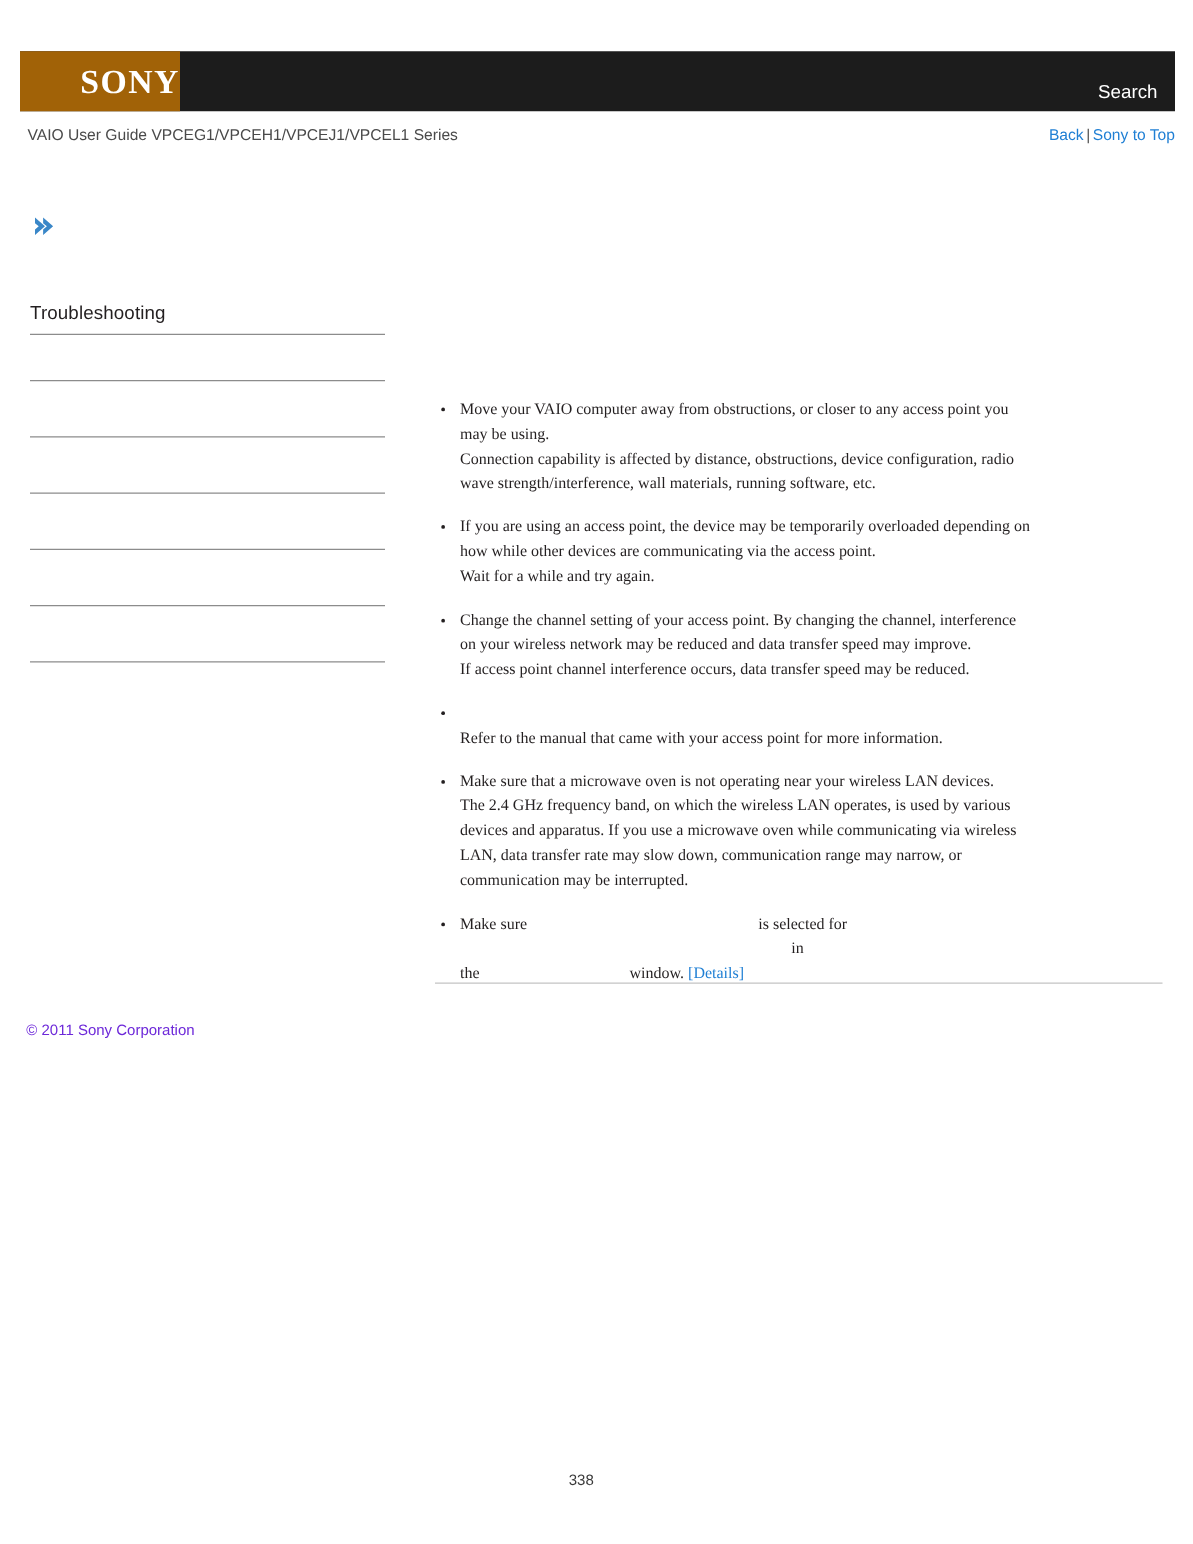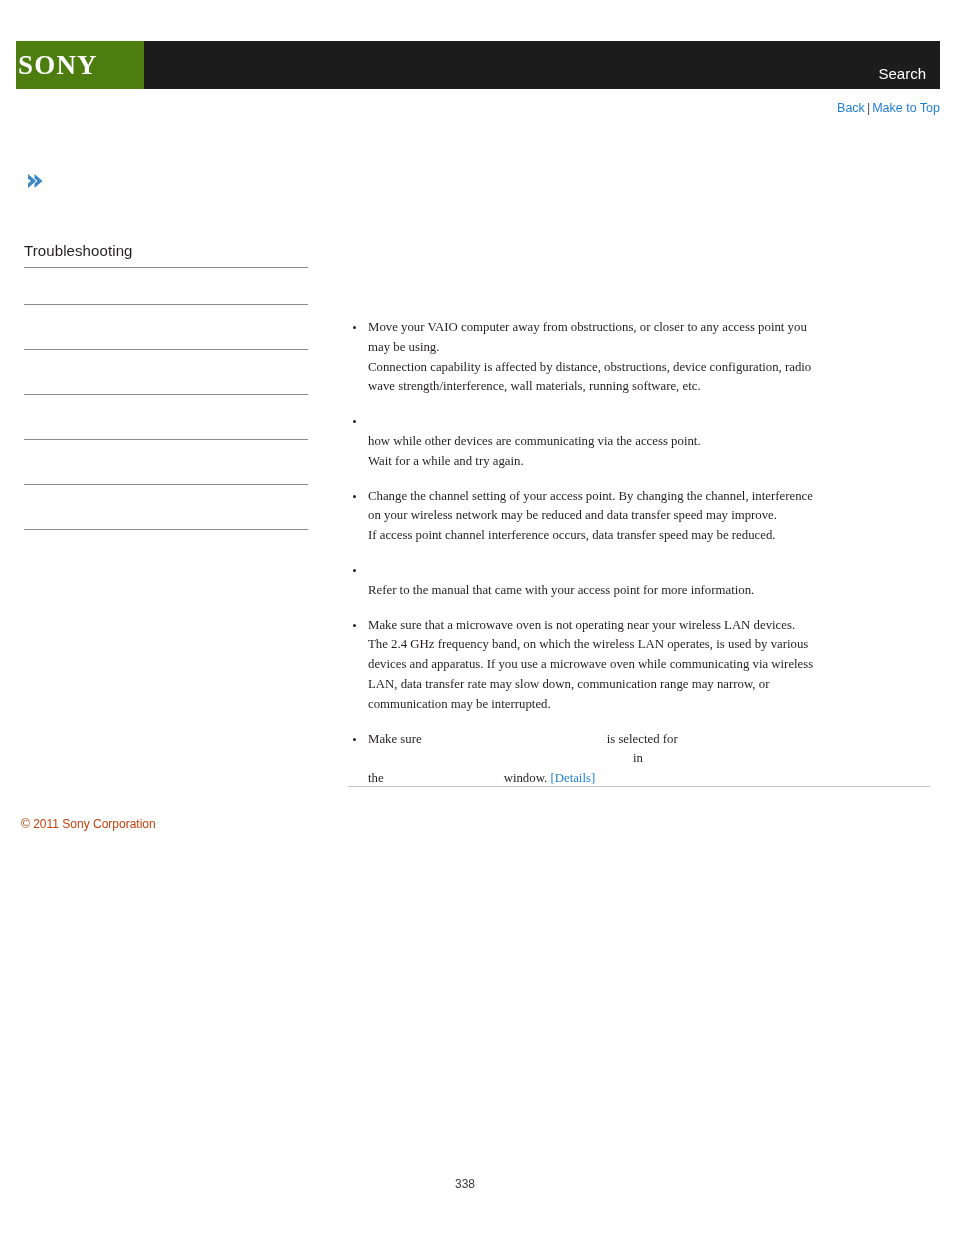--- a/index.html
+++ b/index.html
@@ -24,24 +24,24 @@
     width: 924px;
     height: 48px;
     background: #1c1c1c;
   }
   .logo-block {
     position: absolute;
     left: 0;
     top: 0;
     width: 128px;
     height: 48px;
-    background: #4d7c0f;
+    background: #a16207;
     display: flex;
     align-items: center;
-    justify-content: flex-start;
+    justify-content: flex-end;
   }
   .logo-text {
     color: #ffffff;
     font-family: "Liberation Serif", serif;
     font-weight: bold;
     font-size: 27px;
     letter-spacing: 1.2px;
     line-height: 1;
     padding-left: 2px;
   }
@@ -180,21 +180,21 @@
     border: 0;
     border-top: 1px solid #c3c3c3;
   }
 
   
   .copyright {
     position: absolute;
     left: 21px;
     top: 817px;
     font-size: 12px;
-    color: #c2410c;
+    color: #6d28d9;
   }
   .page-number {
     position: absolute;
     left: 0;
     top: 1177px;
     width: 930px;
     text-align: center;
     font-size: 12px;
     color: #3a3a3a;
   }
@@ -205,22 +205,23 @@
 <div class="header-bar">
   <div class="logo-block">
     <span class="logo-text">SONY</span>
   </div>
   <div class="search-link">
     <span>Search</span>
   </div>
 </div>
 
 <div class="nav-row">
+  <div class="guide-title">VAIO User Guide VPCEG1/VPCEH1/VPCEJ1/VPCEL1 Series</div>
   <div class="nav-links">
-    <a href="#">Back</a><span class="nav-sep">|</span><a href="#">Make to Top</a>
+    <a href="#">Back</a><span class="nav-sep">|</span><a href="#">Sony to Top</a>
   </div>
 </div>
 
 <div class="sidebar">
   <div style="height:24px;">
     <svg class="back-arrow-icon" viewBox="0 0 22 22">
       <path d="M4 4 L12 11 L4 18 L4 13.5 L7 11 L4 8.5 Z" fill="#3a87c8"></path>
       <path d="M10.5 4 L18.5 11 L10.5 18 L10.5 13.5 L13.5 11 L10.5 8.5 Z" fill="#3a87c8"></path>
     </svg>
   </div>
@@ -254,21 +255,21 @@
   <ul class="bullet-list">
 
     <li class="bullet-item">
       <span>Move your VAIO computer away from obstructions, or closer to any access point you</span><br>
       <span>may be using.</span><br>
       <span>Connection capability is affected by distance, obstructions, device configuration, radio</span><br>
       <span>wave strength/interference, wall materials, running software, etc.</span>
     </li>
 
     <li class="bullet-item">
-      <br>
+      <span>If you are using an access point, the device may be temporarily overloaded depending on</span><br>
       <span>how while other devices are communicating via the access point.</span><br>
       <span>Wait for a while and try again.</span>
     </li>
 
     <li class="bullet-item">
       <span>Change the channel setting of your access point. By changing the channel, interference</span><br>
       <span>on your wireless network may be reduced and data transfer speed may improve.</span><br>
       <span>If access point channel interference occurs, data transfer speed may be reduced.</span>
     </li>
 

